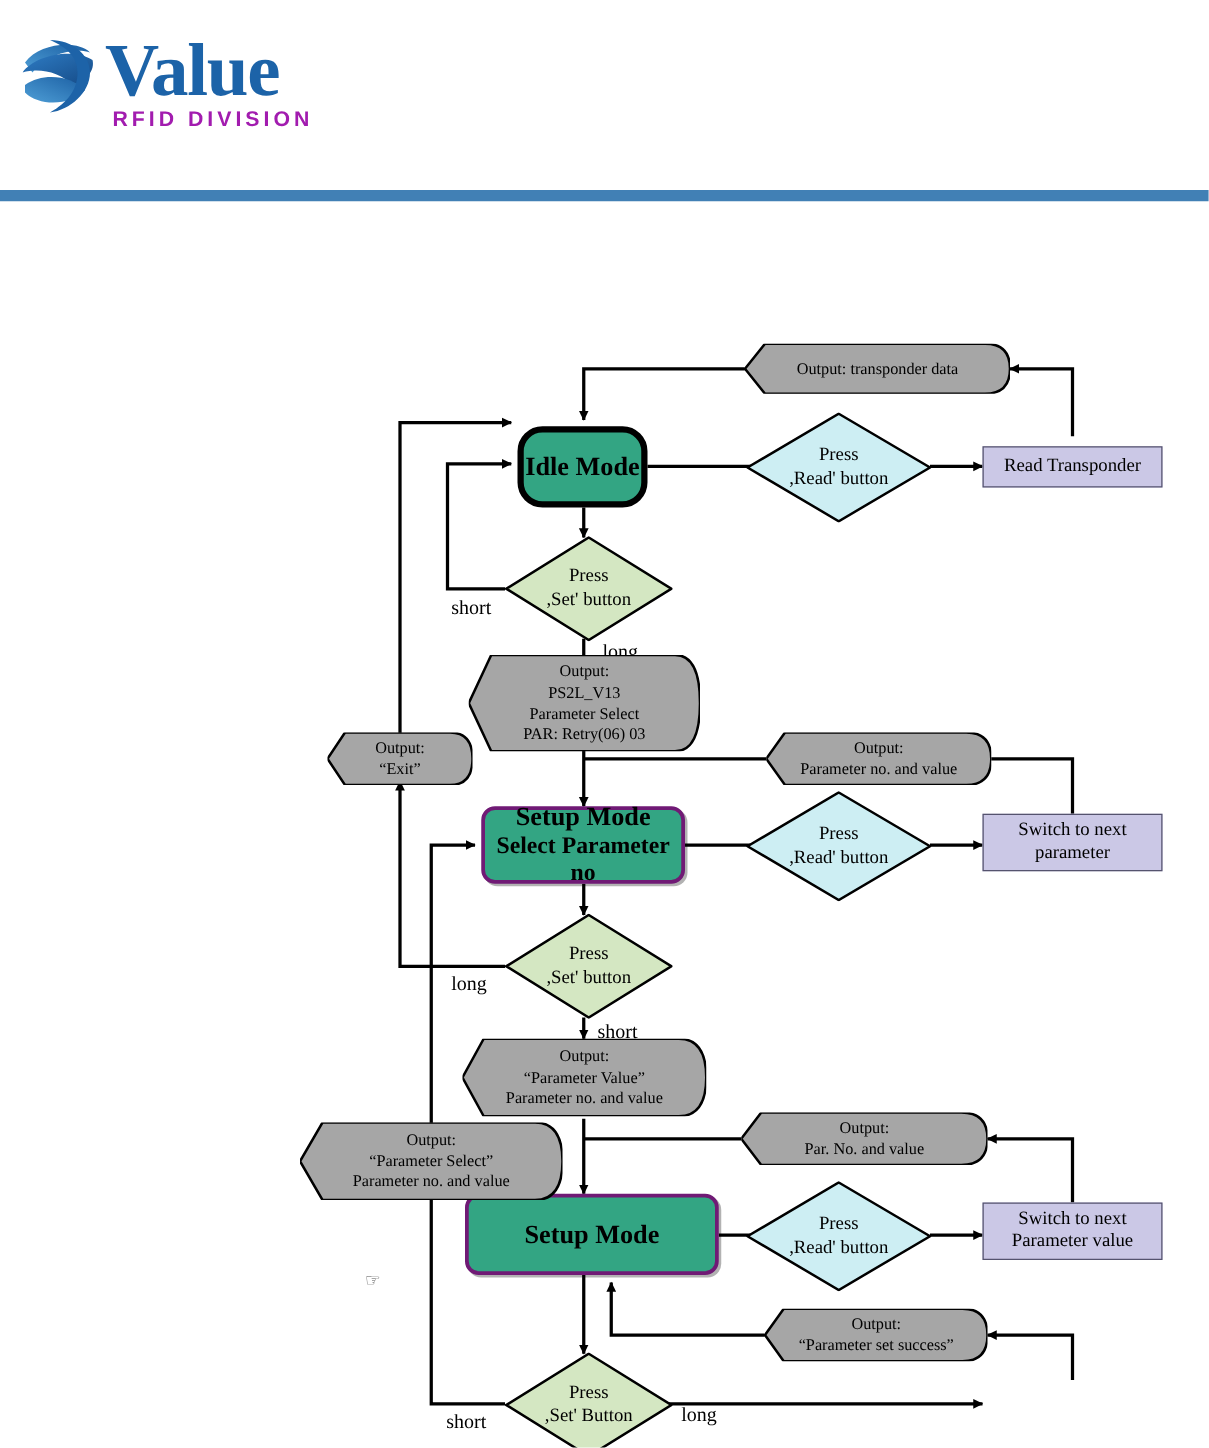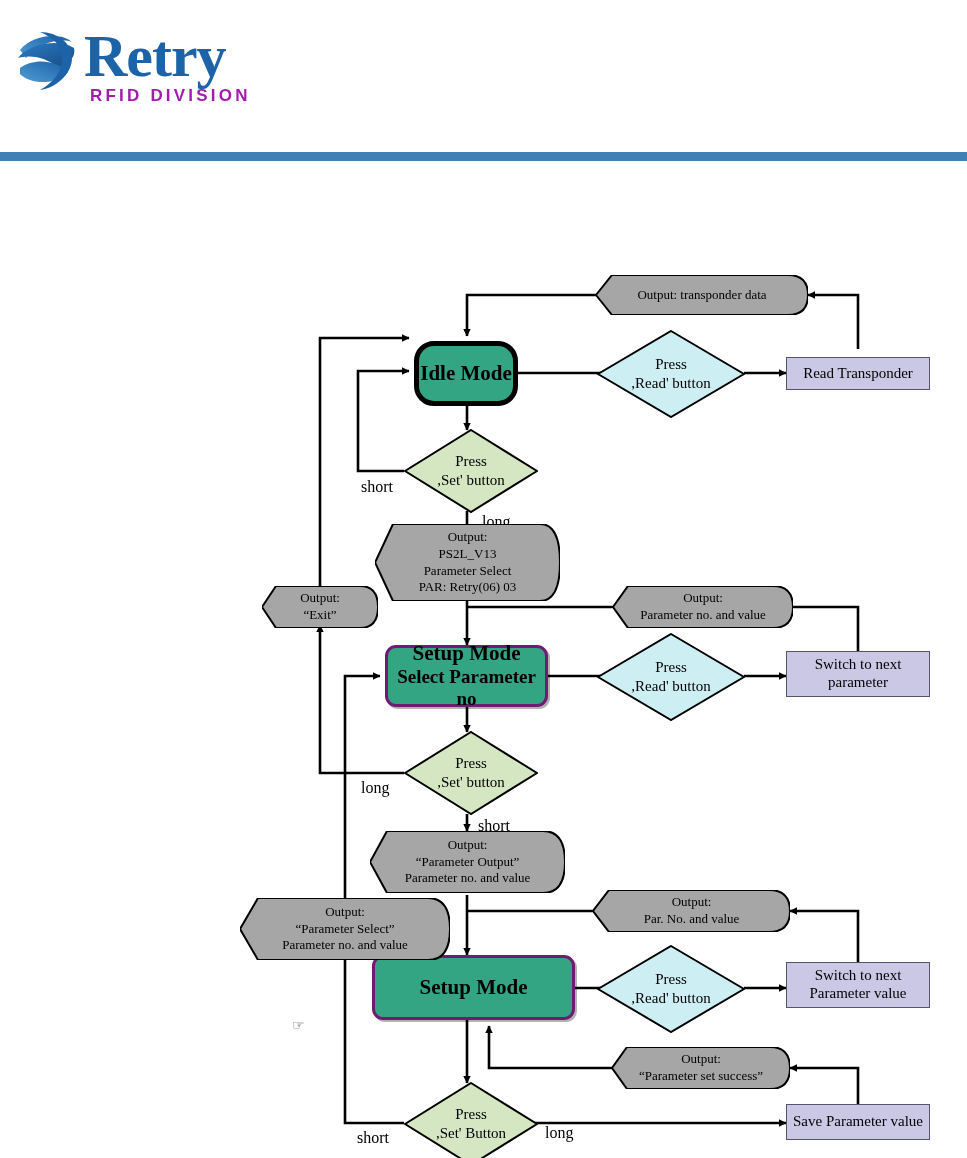--- a/index.html
+++ b/index.html
@@ -167,21 +167,21 @@
           <stop offset="100%" stop-color="#1b5fa3"></stop>
         </linearGradient>
       </defs>
       <path d="M2 22 C14 6, 44 4, 54 14 C44 10, 20 14, 8 30 Z" fill="url(#g2)"></path>
       <path d="M0 30 C10 16, 40 10, 56 20 C58 28, 52 36, 40 40 C30 30, 14 26, 0 30 Z" fill="url(#g1)"></path>
       <path d="M2 40 C16 30, 38 32, 50 44 C40 56, 14 58, 2 46 Z" fill="url(#g2)"></path>
       <path d="M22 4 C40 4, 54 16, 54 30 C54 46, 38 60, 22 62 C36 54, 44 44, 44 30 C44 18, 36 10, 22 4 Z" fill="#1d63a8"></path>
     </svg>
   </div>
 
-  <div id="logo-wordmark">Retry</div>
+  <div id="logo-wordmark">Value</div>
   <div id="logo-subtitle">RFID DIVISION</div>
   <div id="header-rule"></div>
 </div>
 
 <div id="flowchart">
 
   <svg id="wires" viewBox="0 0 967 1158">
     <defs>
       <marker id="ah" markerWidth="9" markerHeight="9" refX="7.4" refY="4.5" orient="auto" markerUnits="userSpaceOnUse">
         <path d="M0,0.6 L8,4.5 L0,8.4 z" fill="#000"></path>
@@ -342,21 +342,21 @@
       <div>,Set' button</div>
     </div>
   </div>
 
   <div class="node output" style="left:370px; top:831px; width:195px; height:62px;">
     <svg viewBox="0 0 195 62" preserveAspectRatio="none" aria-hidden="true">
       <path d="M0,31 L17,0 L173,0 Q195,0 195,31 Q195,62 173,62 L17,62 Z" fill="#a6a6a6" stroke="#000" stroke-width="2"></path>
     </svg>
     <div class="olabel">
       <div>Output:</div>
-      <div>“Parameter Output”</div>
+      <div>“Parameter Value”</div>
       <div>Parameter no. and value</div>
     </div>
   </div>
 
   <div class="node output" style="left:240px; top:898px; width:210px; height:62px;">
     <svg viewBox="0 0 210 62" preserveAspectRatio="none" aria-hidden="true">
       <path d="M0,31 L18,0 L188,0 Q210,0 210,31 Q210,62 188,62 L18,62 Z" fill="#a6a6a6" stroke="#000" stroke-width="2"></path>
     </svg>
     <div class="olabel">
       <div>Output:</div>
@@ -407,23 +407,20 @@
   <div class="node diamond" style="left:404px; top:1082px; width:134px; height:84px;">
     <svg viewBox="0 0 134 84" preserveAspectRatio="none" aria-hidden="true">
       <polygon points="67,1 133,42 67,83 1,42" fill="#d4e7c2" stroke="#000" stroke-width="2"></polygon>
     </svg>
     <div class="dlabel">
       <div>Press</div>
       <div>,Set' Button</div>
     </div>
   </div>
 
-  <div class="node action" style="left:786px; top:1104px; width:144px; height:36px;">
-    <span>Save Parameter value</span>
-  </div>
 
   <div class="edge-label" style="left:361px; top:478px;">short</div>
   <div class="edge-label" style="left:482px; top:513px;">long</div>
   <div class="edge-label" style="left:361px; top:779px;">long</div>
   <div class="edge-label" style="left:478px; top:817px;">short</div>
   <div class="edge-label" style="left:357px; top:1129px;">short</div>
   <div class="edge-label" style="left:545px; top:1124px;">long</div>
 
   <div class="hand-glyph" style="left:292px; top:1019px;">☞</div>
 

